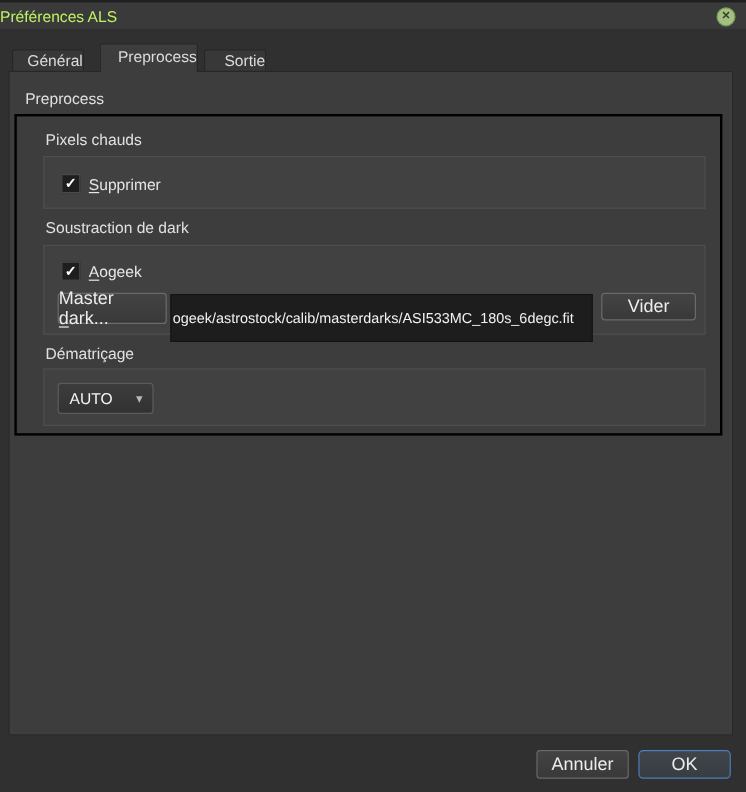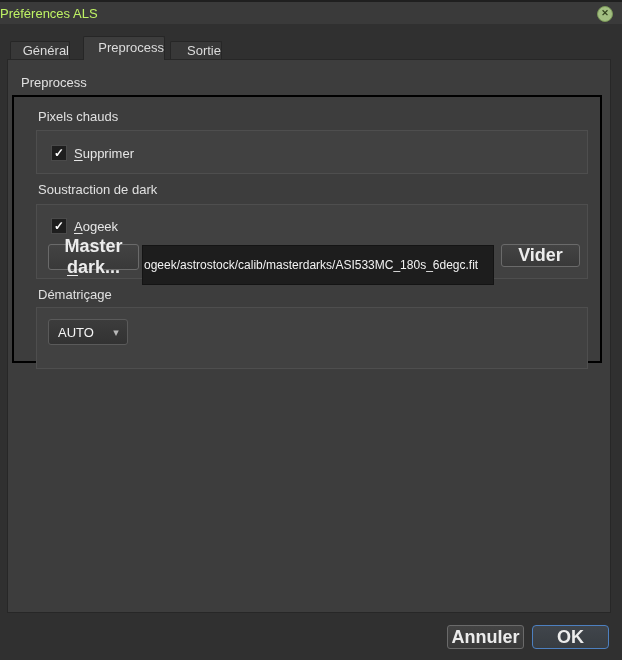--- a/index.html
+++ b/index.html
@@ -52,38 +52,38 @@
   .frame-preprocess { left:4px;  top:35px; width:590px; height:268px; }
 
   
   .lbl-pixels   { left:24px; top:12px; }
   .frame-pixels { left:22px; top:33px; width:552px; height:44px; }
 
   .lbl-dark   { left:24px; top:85px; }
   .frame-dark { left:22px; top:107px; width:552px; height:75px; }
 
   .lbl-debayer   { left:24px; top:190px; }
-  .frame-debayer { left:22px; top:210px; width:552px; height:62px; }
+  .frame-debayer { left:22px; top:210px; width:552px; height:48px; }
 
   
   .check-row { position:absolute; display:flex; align-items:center; gap:7px; }
   .row-supprimer { left:14px; top:0; height:44px; }
   .row-active    { left:14px; top:6px; height:30px; }
   .checkbox {
     width:16px; height:16px; background:#1e1e1e; border:1px solid #4a4a4a;
     color:#ffffff; font-size:12px; line-height:14px; text-align:center; font-weight:bold;
   }
   .mn { text-decoration:underline; text-underline-offset:2px; }
 
   
   .btn {
     position:absolute; background:linear-gradient(#434343,#393939);
     border:1px solid #6a6a6a; border-radius:3px; color:#ececec;
-    text-align:center; font-size:18px; cursor:default;
-    display:flex; align-items:center; justify-content:center;font-weight:bold;
+    text-align:left; font-size:15px; cursor:default;
+    display:flex; align-items:center; justify-content:center;
   }
   .btn-masterdark { left:11px;  top:39px; width:91px; height:26px; }
   .btn-vider      { left:464px; top:39px; width:79px; height:23px; }
 
   .path-input {
     position:absolute; left:105px; top:40px; width:352px; height:40px;
     background:#1d1d1d; color:#f2f2f2; border:1px solid #141414;
     font-family:"Liberation Sans", sans-serif; font-size:12px; padding:0 1px;
   }
 

